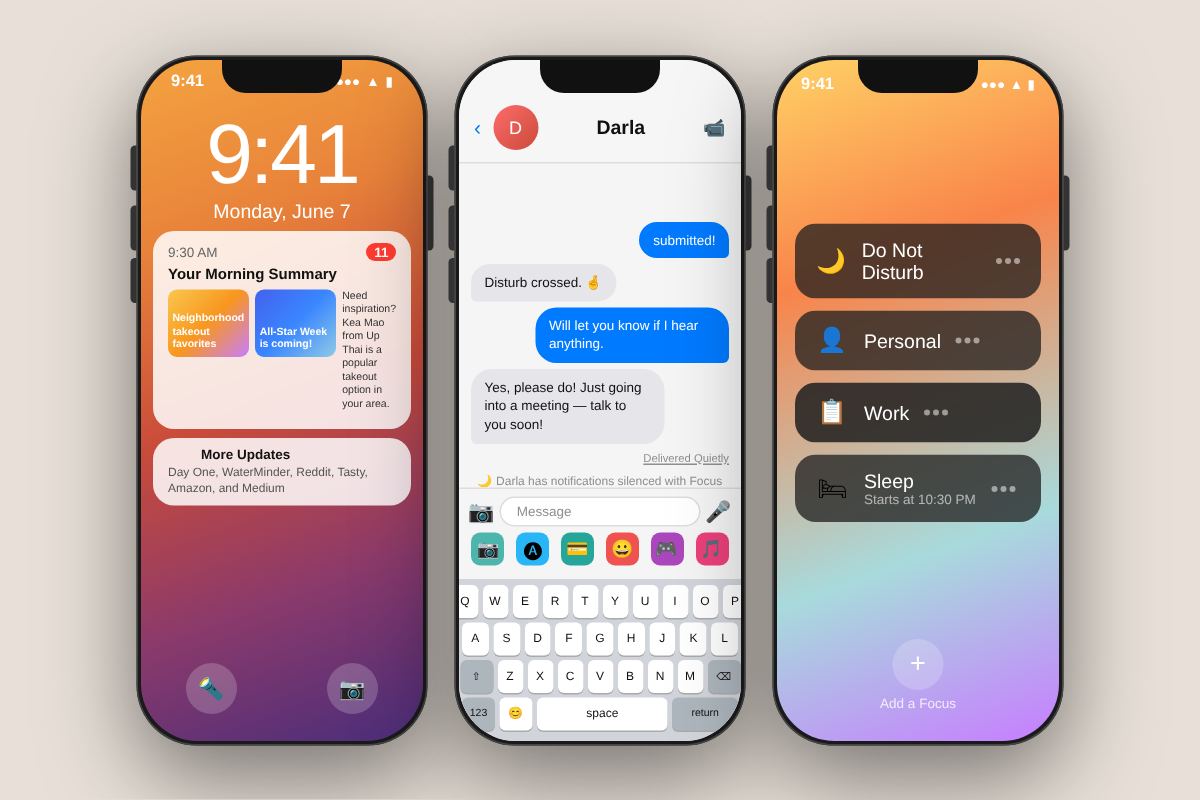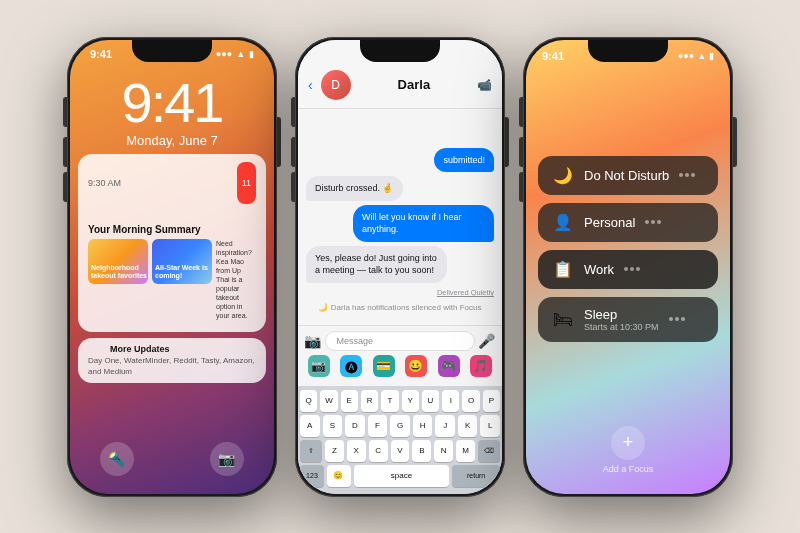--- a/index.html
+++ b/index.html
@@ -10,21 +10,21 @@
       display: flex;
       align-items: center;
       justify-content: center;
       gap: 18px;
       font-family: -apple-system, 'SF Pro Display', 'Helvetica Neue', sans-serif;
       overflow: hidden;
     }
 
     
     .phone {
-      width: 210px;
+      width: 194px;
       height: 460px;
       background: #1a1a1a;
       border-radius: 40px;
       padding: 3px;
       box-shadow: 0 20px 60px rgba(0,0,0,0.5), inset 0 0 0 1px #444;
       position: relative;
       flex-shrink: 0;
     }
 
     .phone-inner {
@@ -126,33 +126,33 @@
       backdrop-filter: blur(10px);
       border-radius: 14px;
       margin: 6px 8px;
       padding: 8px 10px;
       position: relative;
     }
     .notif-header {
       display: flex;
       justify-content: space-between;
       align-items: center;
-      margin-bottom: 20px;
+      margin-bottom: 4px;
     }
     .notif-time {
       font-size: 9px;
       color: #666;
     }
     .notif-badge {
       background: #ff3b30;
       color: white;
       font-size: 9px;
       border-radius: 8px;
-      padding: 16px 5px;
-      font-weight: 400;
+      padding: 1px 5px;
+      font-weight: 700;
     }
     .notif-title {
       font-size: 10px;
       font-weight: 700;
       color: #111;
       margin-bottom: 4px;
     }
     .notif-images {
       display: flex;
       gap: 4px;

